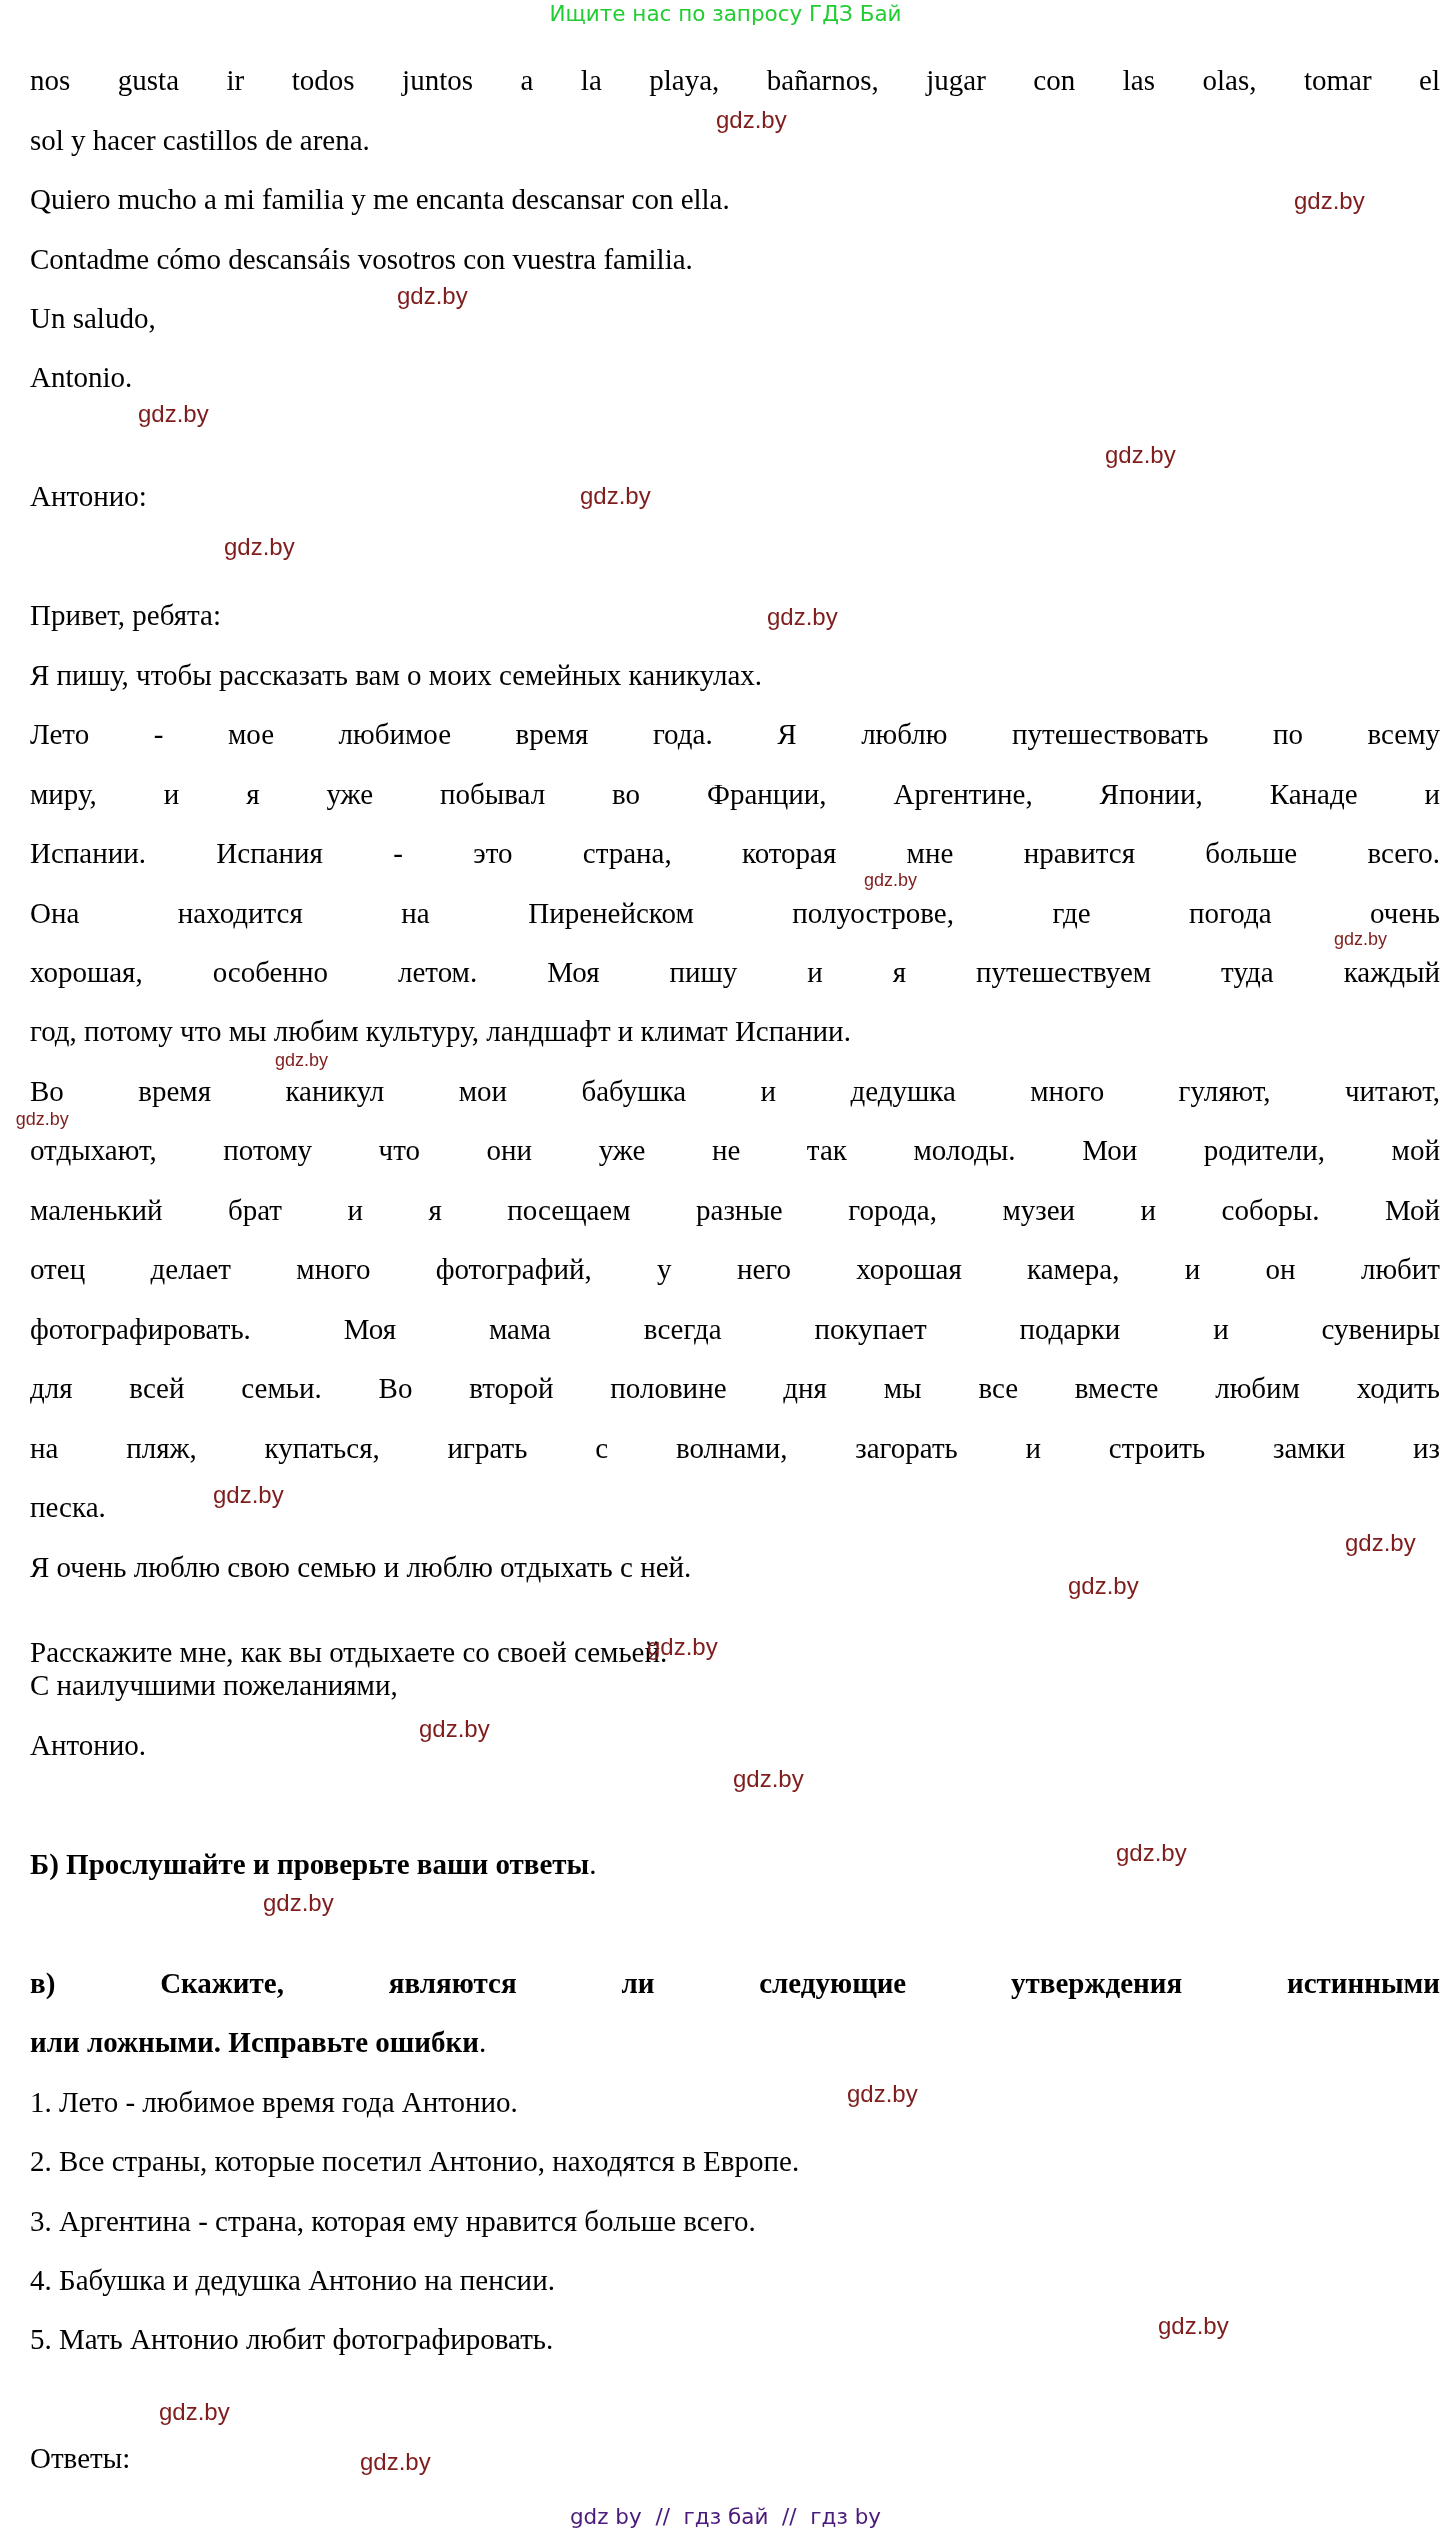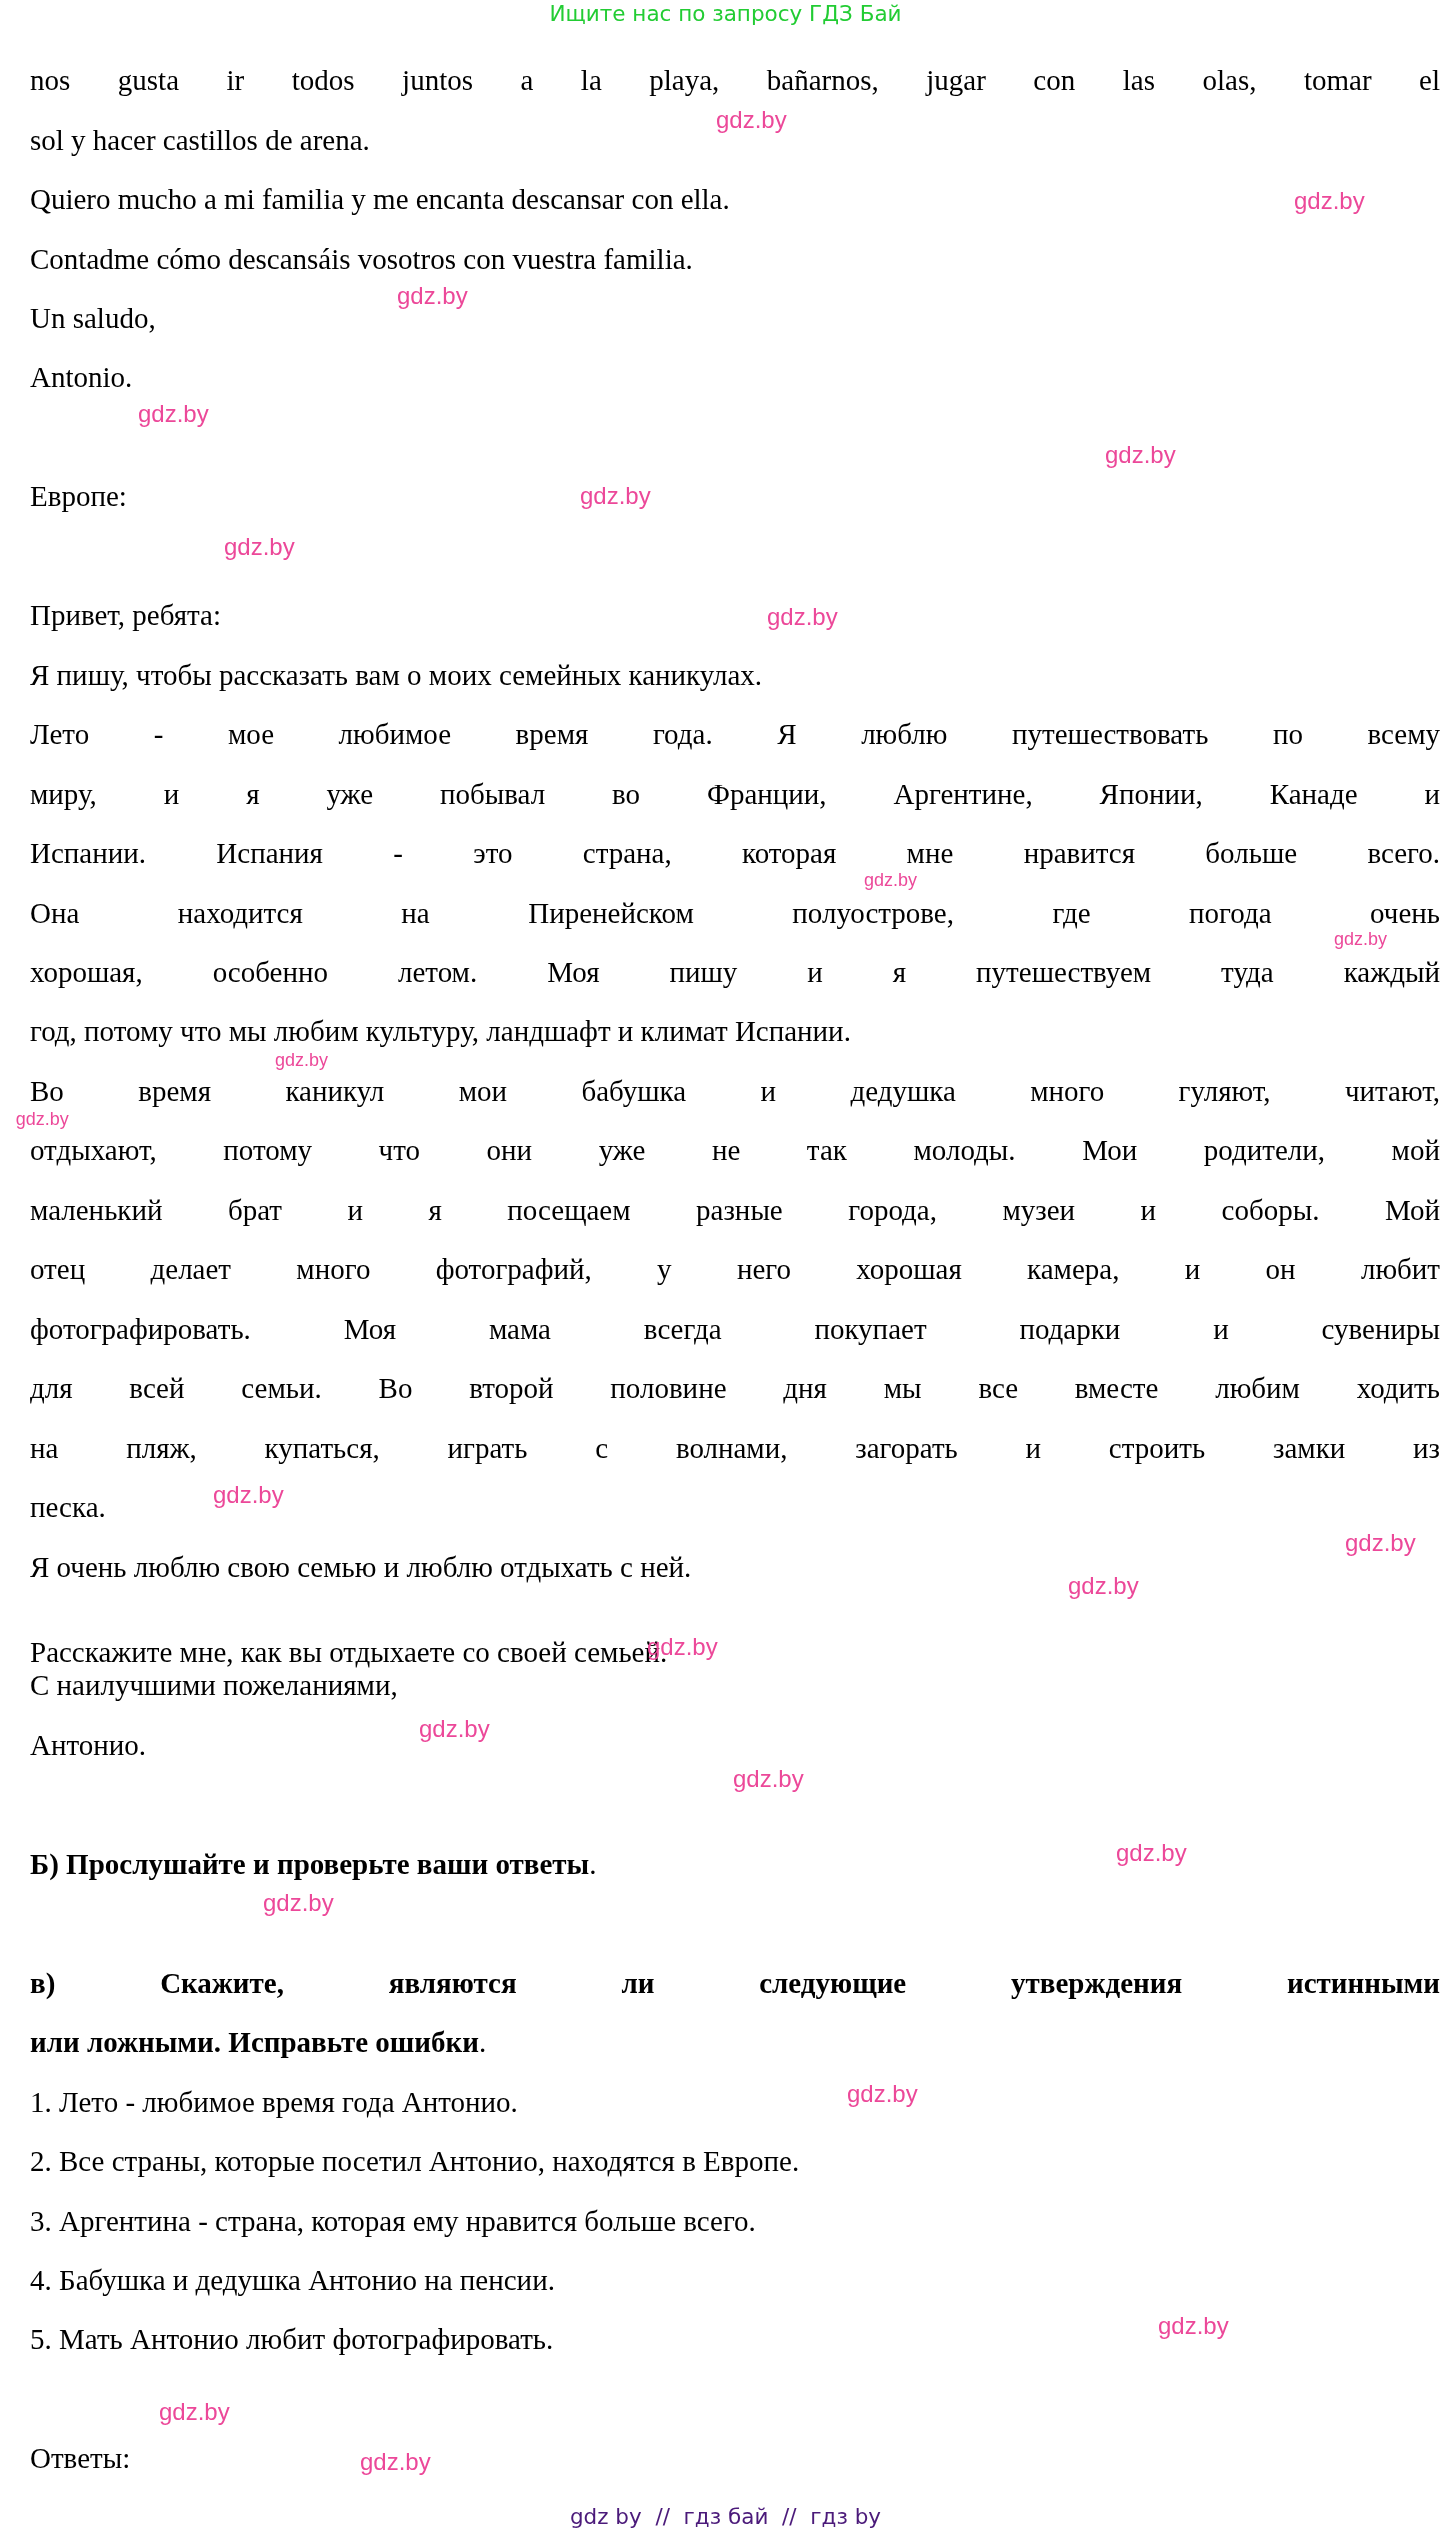--- a/index.html
+++ b/index.html
@@ -16,37 +16,37 @@
   }
   .ln {
     position: absolute; left: 30px; width: 1410px; height: 59px;
     font-family: "Liberation Serif", "DejaVu Serif", serif;
     font-size: 29px; line-height: 59px; color: #000000; white-space: nowrap;
   }
   .ln.j { text-align: justify; text-align-last: justify; white-space: normal; }
   .ln .b { font-weight: bold; margin-top: 33px; }
   .wm {
     position: absolute; font-family: "Liberation Sans", "DejaVu Sans", sans-serif;
-    font-size: 24px; line-height: 28px; color: #ec4899; white-space: nowrap;
+    font-size: 24px; line-height: 28px; color: #7f1d1d; white-space: nowrap;
   }
   .wm.s { font-size: 18px; line-height: 21.5px; }
 </style>
 </head>
 <body>
 
 <div class="hdr">Ищите нас по запросу ГДЗ Бай</div>
 
 <div class="ln j" style="top:51px">nos gusta ir todos juntos a la playa, bañarnos, jugar con las olas, tomar el</div>
 <div class="ln" style="top:111px">sol y hacer castillos de arena.</div>
 <div class="ln" style="top:170px">Quiero mucho a mi familia y me encanta descansar con ella.</div>
 <div class="ln" style="top:230px">Contadme cómo descansáis vosotros con vuestra familia.</div>
 <div class="ln" style="top:289px">Un saludo,</div>
 <div class="ln" style="top:348px">Antonio.</div>
 
-<div class="ln" style="top:467px">Европе:</div>
+<div class="ln" style="top:467px">Антонио:</div>
 
 <div class="ln" style="top:586px">Привет, ребята:</div>
 <div class="ln" style="top:646px">Я пишу, чтобы рассказать вам о моих семейных каникулах.</div>
 <div class="ln j" style="top:705px">Лето - мое любимое время года. Я люблю путешествовать по всему</div>
 <div class="ln j" style="top:765px">миру, и я уже побывал во Франции, Аргентине, Японии, Канаде и</div>
 <div class="ln j" style="top:824px">Испании. Испания - это страна, которая мне нравится больше всего.</div>
 <div class="ln j" style="top:884px">Она находится на Пиренейском полуострове, где погода очень</div>
 <div class="ln j" style="top:943px">хорошая, особенно летом. Моя пишу и я путешествуем туда каждый</div>
 <div class="ln" style="top:1002px">год, потому что мы любим культуру, ландшафт и климат Испании.</div>
 <div class="ln j" style="top:1062px">Во время каникул мои бабушка и дедушка много гуляют, читают,</div>

